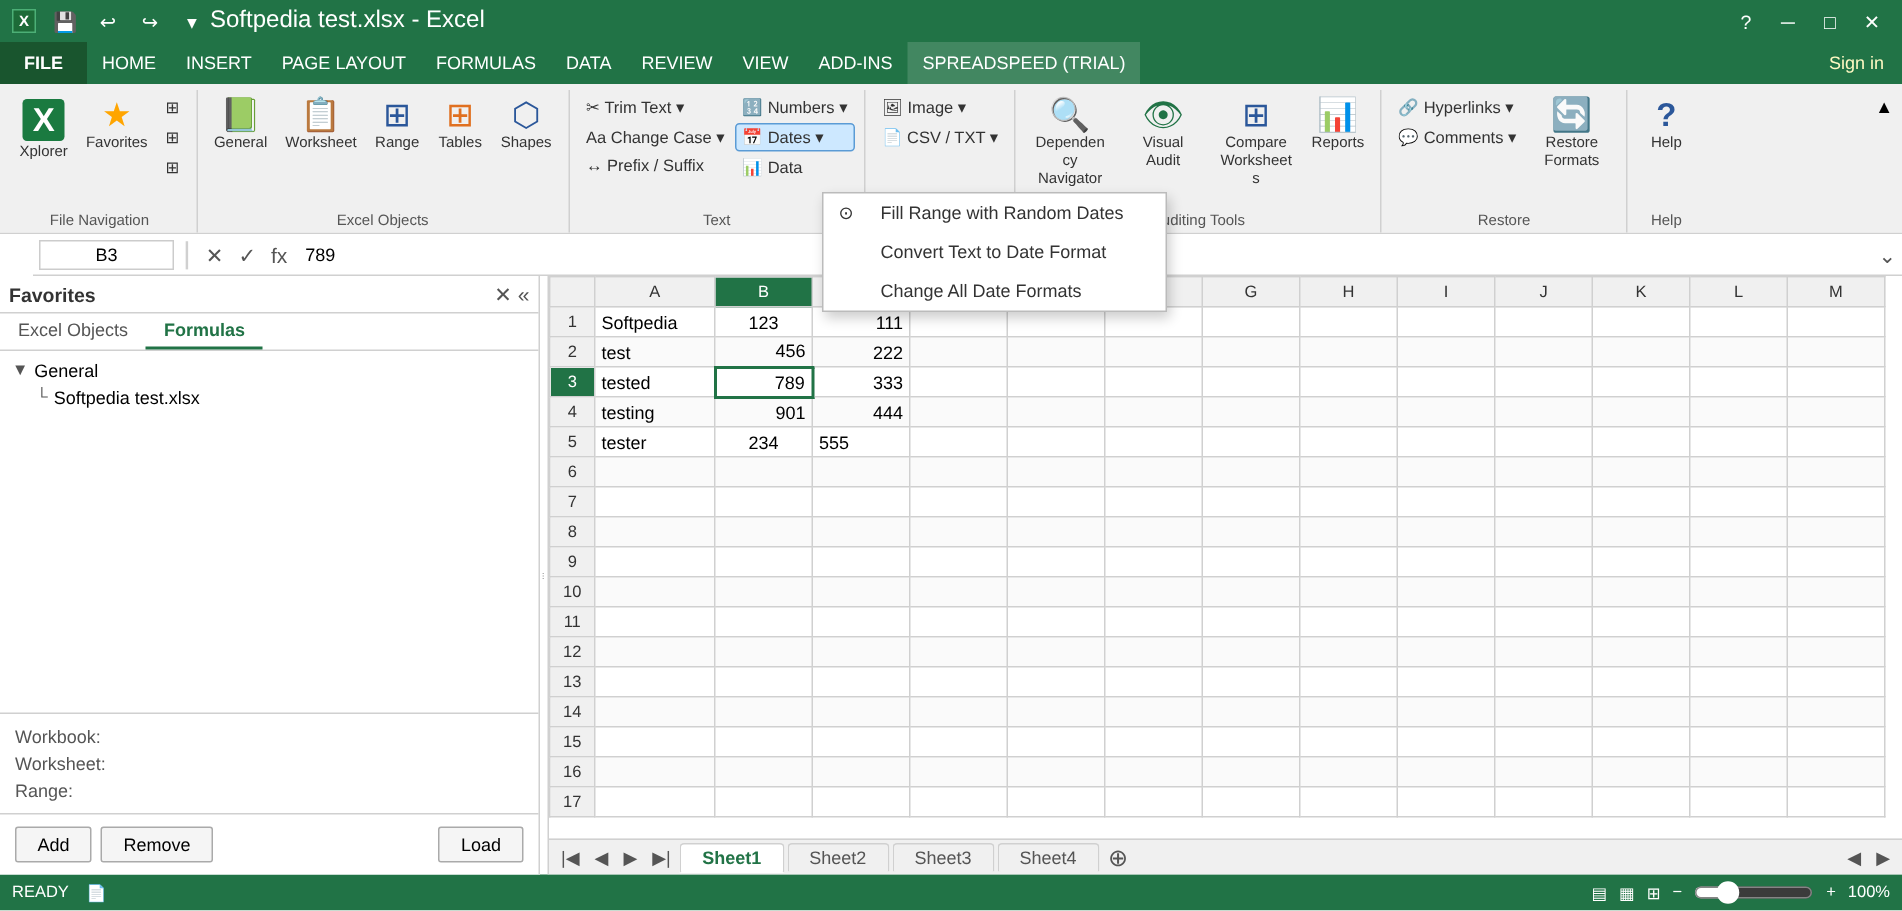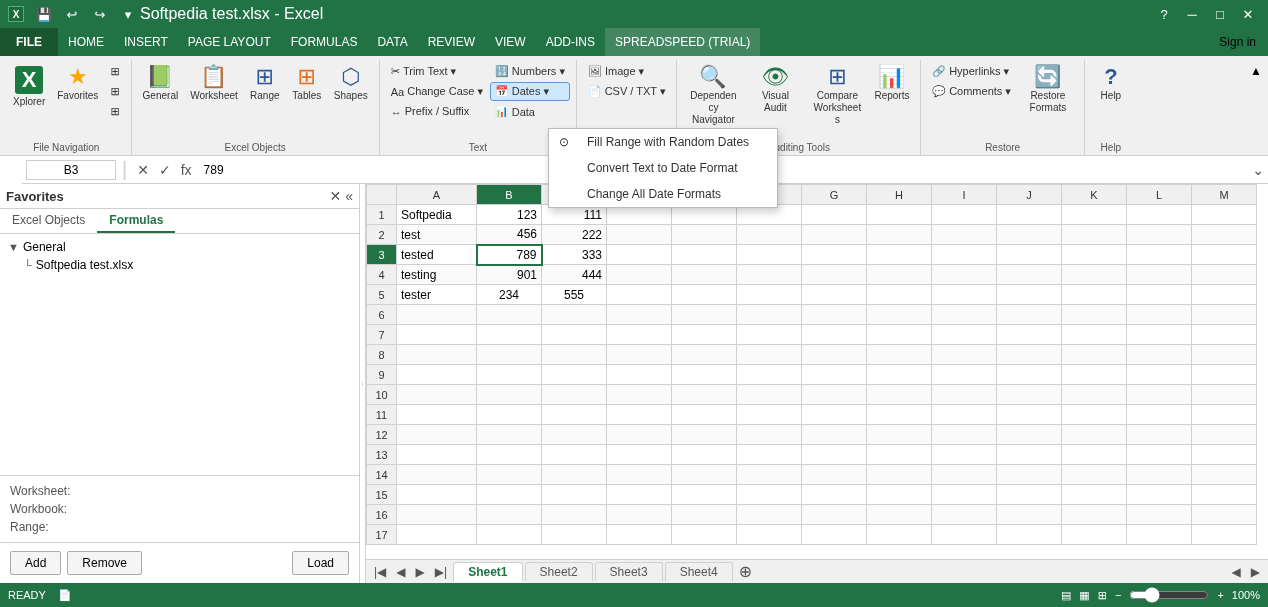--- a/index.html
+++ b/index.html
@@ -40,21 +40,21 @@
     }
     .menu-item {
       color: white;
       padding: 0 10px;
       height: 100%;
       display: flex; align-items: center;
       font-size: 12px;
       cursor: pointer;
     }
     .menu-item.active { background: rgba(255,255,255,0.15); }
-    .sign-in { margin-left: auto; color: #000000; font-size: 12px; padding: 0 12px; cursor: pointer; }
+    .sign-in { margin-left: auto; color: #fef9c3; font-size: 12px; padding: 0 12px; cursor: pointer; }
 
     
     .ribbon {
       background: #f0f0f0;
       border-bottom: 1px solid #d0d0d0;
       min-height: 100px;
       display: flex;
       flex-direction: column;
     }
 
@@ -611,24 +611,24 @@
         <span class="tree-icon">▼</span>
         <span>General</span>
       </div>
       <div class="tree-item tree-child">
         <span class="tree-icon">└</span>
         <span>Softpedia test.xlsx</span>
       </div>
     </div>
     <div class="sidebar-info">
       <div class="info-row">
+        <span class="info-label">Workbook:</span>
+      </div>
+      <div class="info-row">
         <span class="info-label">Worksheet:</span>
-      </div>
-      <div class="info-row">
-        <span class="info-label">Workbook:</span>
       </div>
       <div class="info-row">
         <span class="info-label">Range:</span>
       </div>
     </div>
     <div class="sidebar-buttons">
       <button class="sidebar-action-btn">Add</button>
       <button class="sidebar-action-btn">Remove</button>
       <button class="sidebar-action-btn load-btn">Load</button>
     </div>
@@ -656,21 +656,21 @@
             <th style="width:65px;">J</th>
             <th style="width:65px;">K</th>
             <th style="width:65px;">L</th>
             <th style="width:65px;">M</th>
           </tr>
         </thead>
         <tbody id="grid-body">
         <tr>
               <td class="row-num">1</td>
               <td class="col-a">Softpedia</td>
-              <td class="col-b" style="text-align: right;">123</td>
+              <td class="col-b" style="text-align: center;">123</td>
               <td class="col-c" style="text-align: right;">111</td>
               <td class="col-d"></td>
               <td class="col-e"></td>
               <td class="col-f"></td>
               <td class="col-g"></td>
               <td class="col-h"></td>
               <td class="col-i"></td>
               <td class="col-j"></td>
               <td class="col-k"></td>
               <td class="col-l"></td>
@@ -721,21 +721,21 @@
               <td class="col-i"></td>
               <td class="col-j"></td>
               <td class="col-k"></td>
               <td class="col-l"></td>
               <td class="col-m"></td>
             </tr>
             <tr>
               <td class="row-num">5</td>
               <td class="col-a">tester</td>
               <td class="col-b" style="text-align: center;">234</td>
-              <td class="col-c" style="text-align: center;">555</td>
+              <td class="col-c" style="text-align: left;">555</td>
               <td class="col-d"></td>
               <td class="col-e"></td>
               <td class="col-f"></td>
               <td class="col-g"></td>
               <td class="col-h"></td>
               <td class="col-i"></td>
               <td class="col-j"></td>
               <td class="col-k"></td>
               <td class="col-l"></td>
               <td class="col-m"></td>

